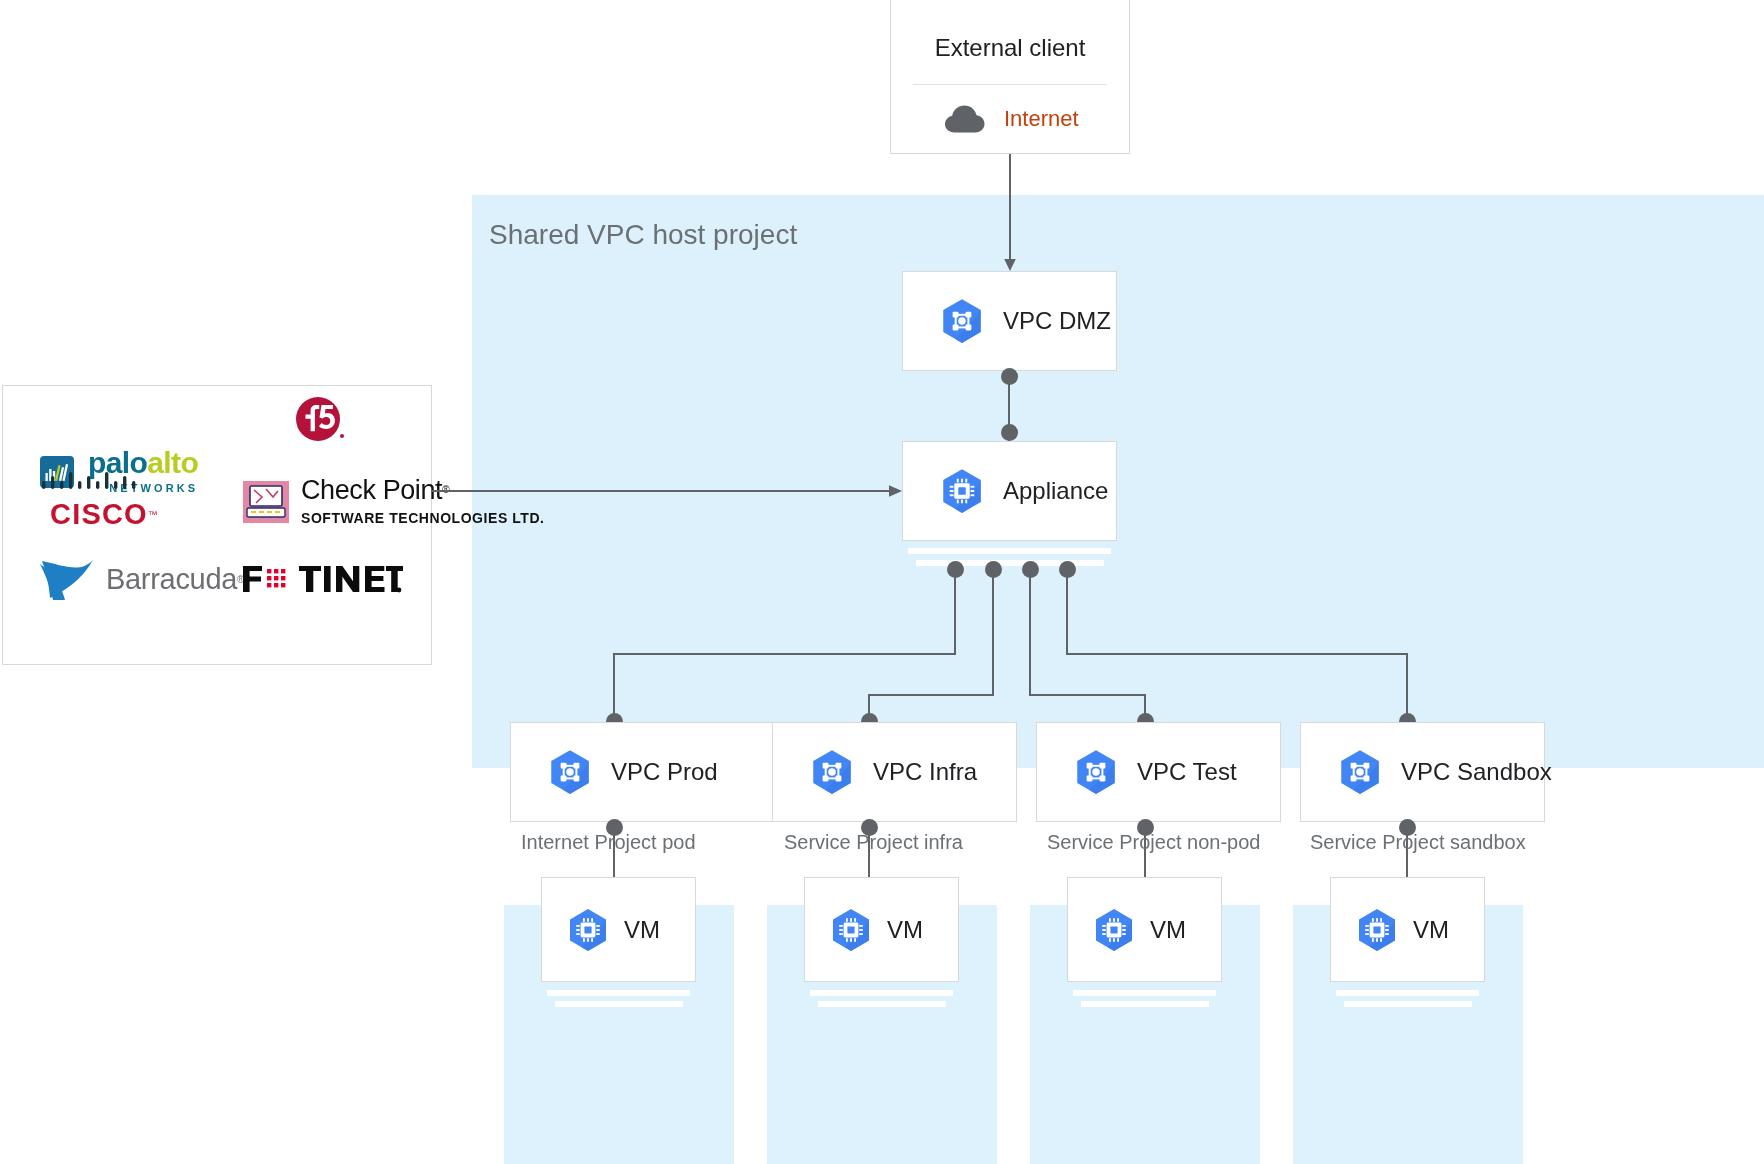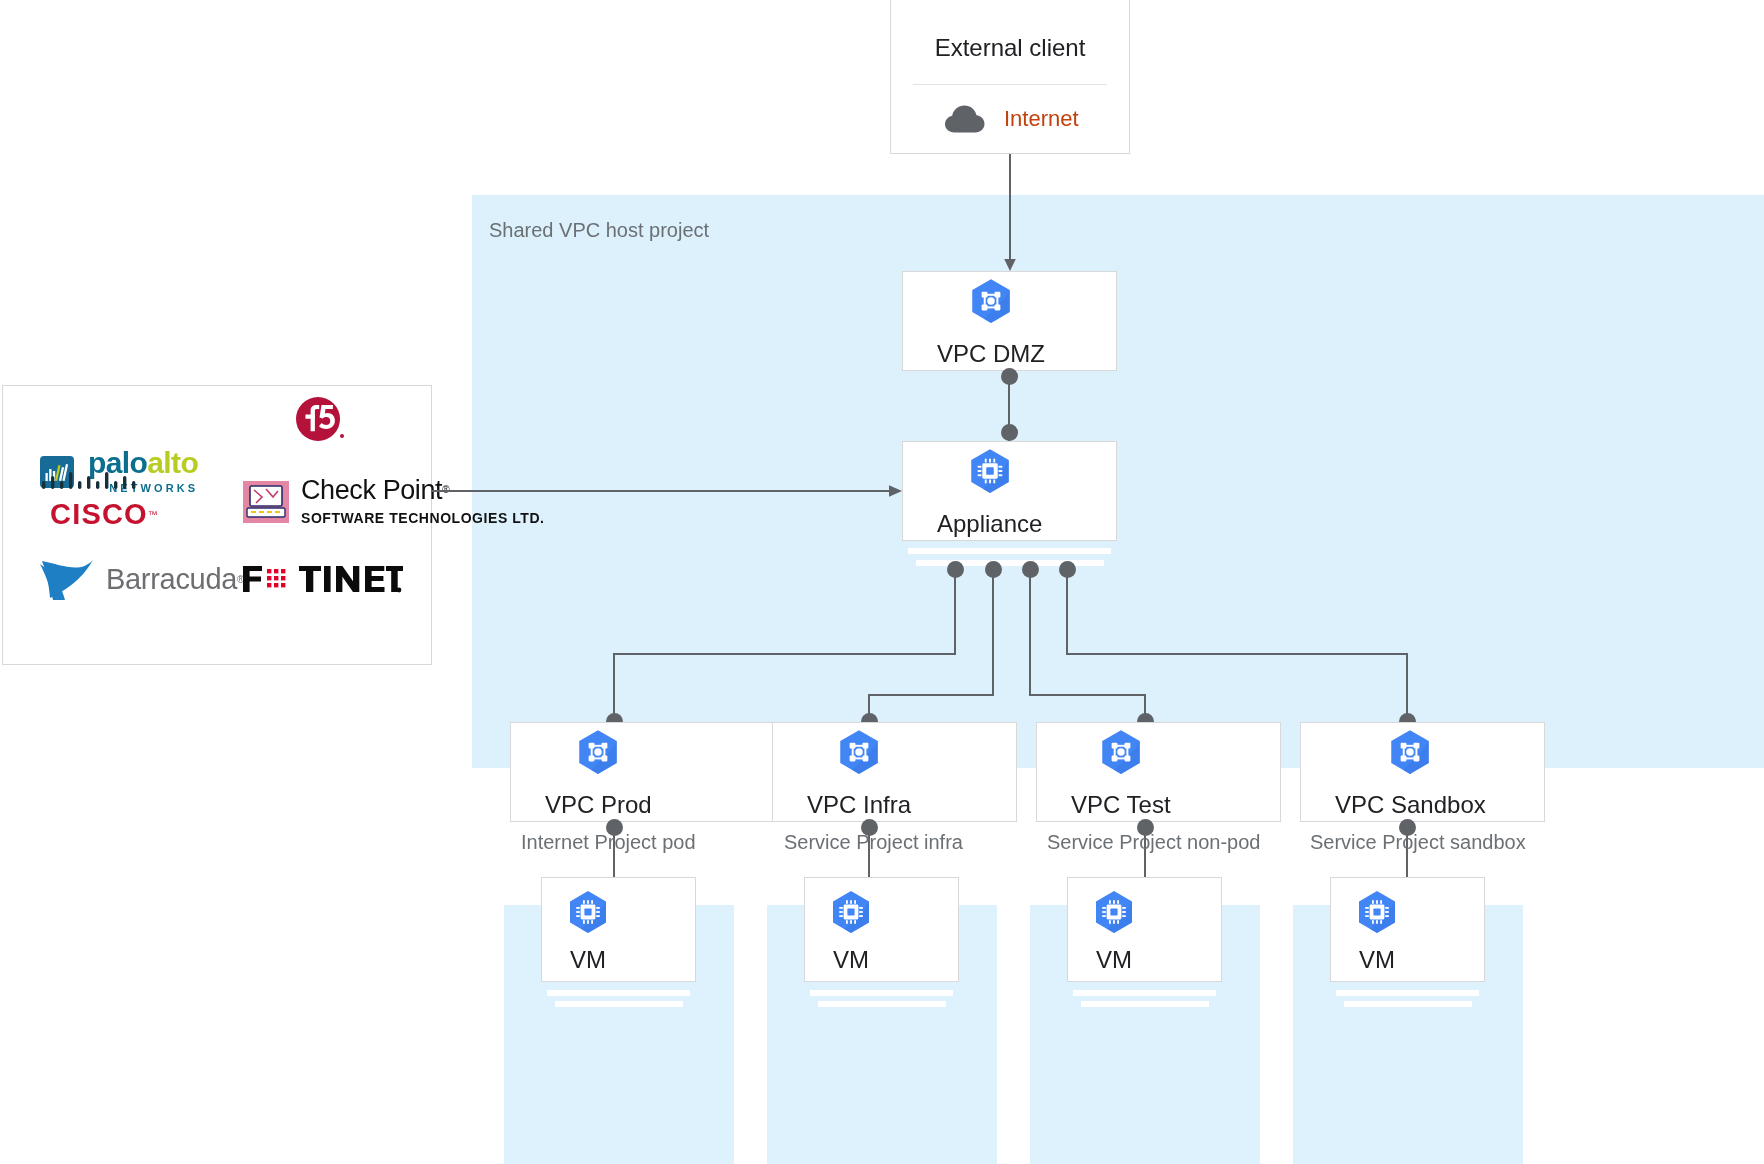--- a/index.html
+++ b/index.html
@@ -5,26 +5,26 @@
   html,body{margin:0;padding:0;background:#ffffff;}
   body{width:1764px;height:1164px;position:relative;overflow:hidden;
        font-family:"Liberation Sans","DejaVu Sans",sans-serif;
        -webkit-font-smoothing:antialiased;}
   .stage{position:absolute;left:0;top:0;width:1764px;height:1164px;}
   .abs{position:absolute;}
 
   
   .node{position:absolute;background:#ffffff;border:1px solid #d8d8d8;
         box-sizing:border-box;display:flex;align-items:center;}
-  .node-inner{display:flex;align-items:center;gap:16px;padding-left:34px;flex-direction:column;}
+  .node-inner{display:flex;align-items:center;gap:16px;padding-left:34px;}
   .node-label{font-size:24px;color:#202124;white-space:nowrap;line-height:1;}
 
   
   .host-region{position:absolute;background:#dcf1fb;}
-  .host-label{position:absolute;font-size:20px;color:#6b7075;white-space:nowrap;}
+  .host-label{position:absolute;font-size:28px;color:#6b7075;white-space:nowrap;}
 
   
   .svc{position:absolute;background:#ddf2fc;}
   .svc-label{position:absolute;font-size:20px;color:#6b7075;white-space:nowrap;}
 
   
   .ext-card{position:absolute;background:#fff;border:1px solid #d8d8d8;box-sizing:border-box;}
   .ext-title{position:absolute;width:100%;text-align:center;font-size:24px;color:#202124;}
   .ext-rule{position:absolute;height:1px;background:#e3e3e3;}
   .ext-row{position:absolute;display:flex;align-items:center;gap:18px;}

